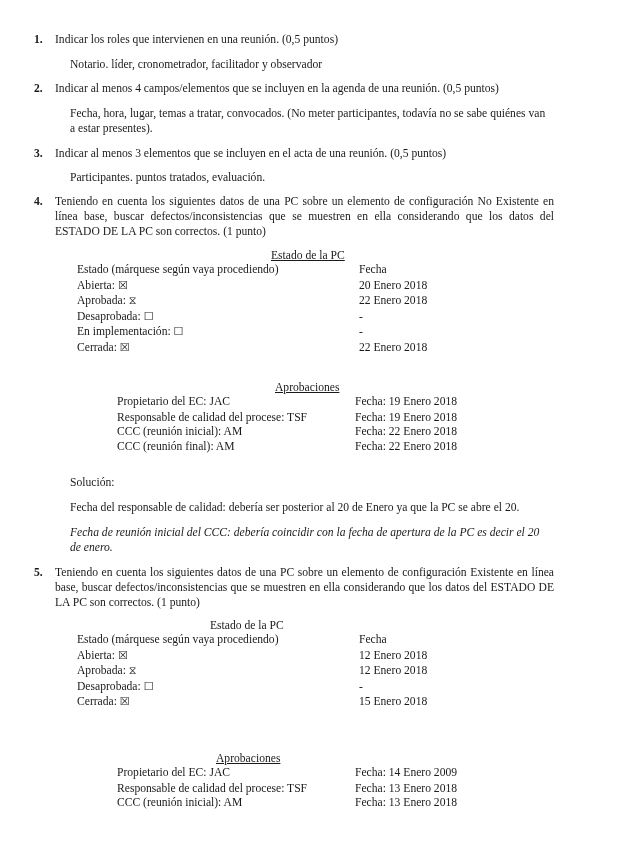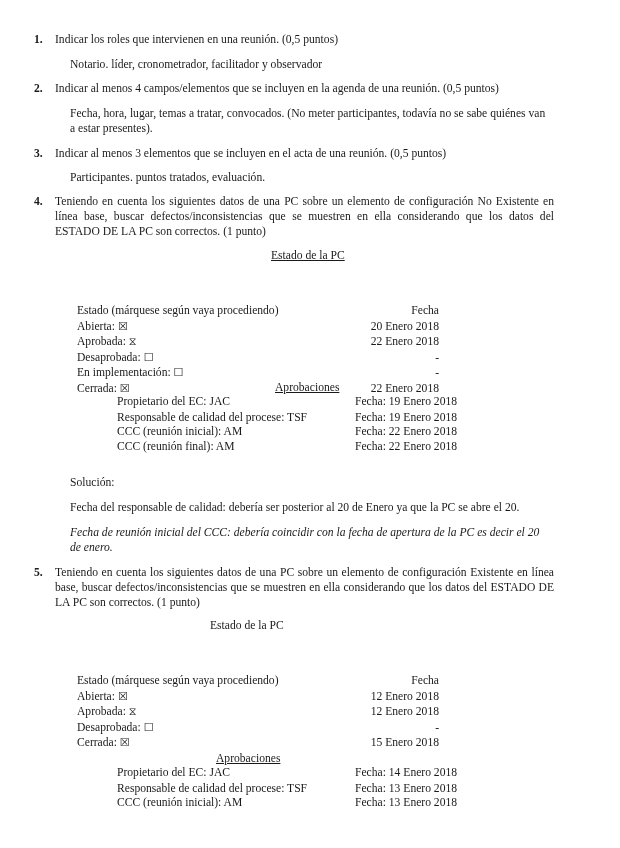--- a/index.html
+++ b/index.html
@@ -6,24 +6,24 @@
     body {
       width: 620px; height: 848px; position: relative; overflow: hidden;
       font-family: "Liberation Serif", "DejaVu Serif", serif;
       color: #1a1a1a; font-size: 11.6px; line-height: 15px;
     }
     .q { position: absolute; left: 34px; width: 520px; }
     .qnum { position: absolute; left: 0; top: 0; font-weight: bold; }
     .qtext { margin-left: 21px; font-weight: normal; }
     .qtext.justify { text-align: justify; text-align-last: left; }
     .ans { position: absolute; left: 70px; width: 480px; }
-    .tbl { position: absolute; left: 77px; width: 390px; margin-top: 41px; }
+    .tbl { position: absolute; left: 77px; width: 390px; }
     .row { position: relative; height: 15.5px; }
     .row .lbl { position: absolute; left: 0; }
-    .row .val { position: absolute; right: 28px; text-align: right; width: 90px; }
+    .row .val { position: absolute; right: 18px; text-align: left; width: 90px; }
     .ttl { position: absolute; }
     .u { text-decoration: underline; }
     .apr { position: absolute; left: 77px; width: 400px; margin-left: 40px; }
     .apr .row .val { left: 238px; right: auto; width: auto; text-align: left; }
     .cb { display: inline-block; font-size: 11px; }
   </style>
 </head>
 <body>
 
 <div class="q" style="top:32px;">
@@ -127,21 +127,21 @@
   <div class="row">
     <span class="lbl"><span>Cerrada:</span> <span class="cb">☒</span></span>
     <span class="val">15 Enero 2018</span>
   </div>
 </div>
 
 <div class="ttl u" style="top:751px; left:216px;">Aprobaciones</div>
 <div class="apr" style="top:765px;">
   <div class="row">
     <span class="lbl">Propietario del EC: JAC</span>
-    <span class="val">Fecha: 14 Enero 2018</span>
+    <span class="val">Fecha: 14 Enero 2009</span>
   </div>
   <div class="row" style="height:14.5px;">
     <span class="lbl">Responsable de calidad del procese: TSF</span>
     <span class="val">Fecha: 13 Enero 2018</span>
   </div>
   <div class="row">
     <span class="lbl">CCC (reunión inicial): AM</span>
     <span class="val">Fecha: 13 Enero 2018</span>
   </div>
 </div>

